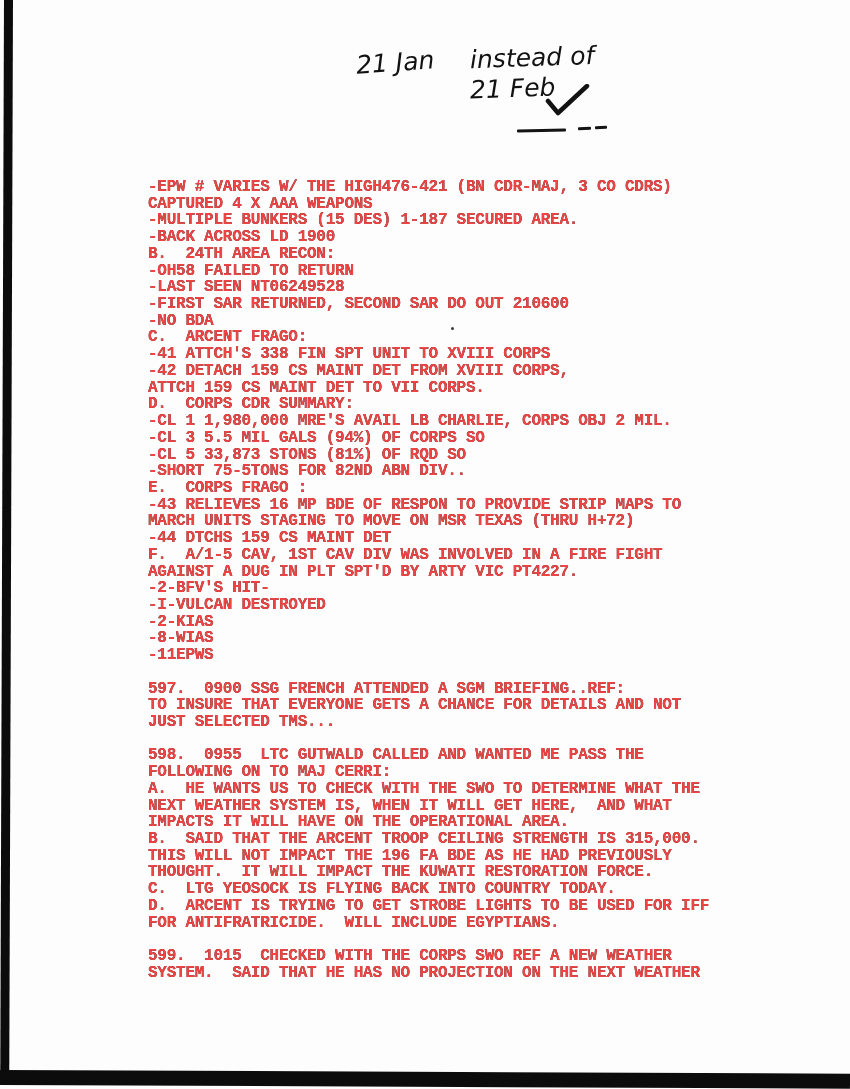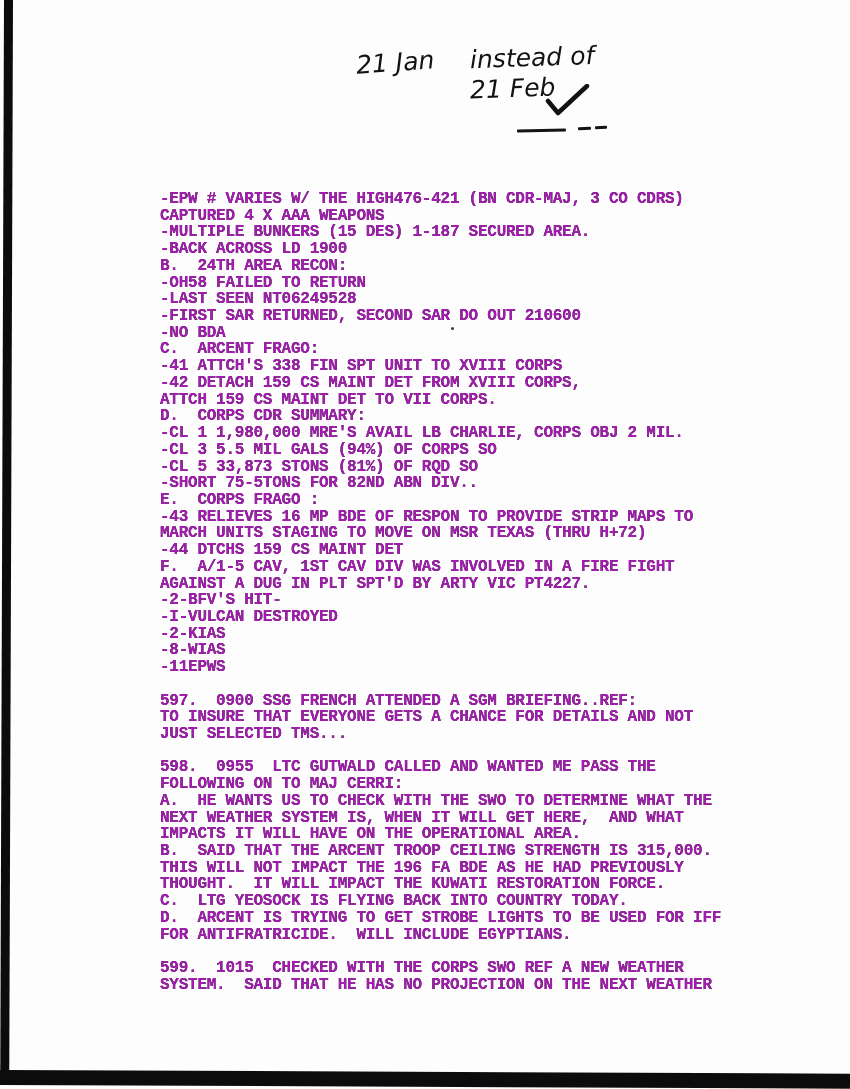--- a/index.html
+++ b/index.html
@@ -11,27 +11,27 @@
     height: 1089px;
     background: #fdfdfd;
     overflow: hidden;
   }
 
   
   .doc-body {
     position: absolute;
     left: 144px;
     top: 175px;
-    margin: 16px;
+    margin: 4px;
     font-family: "Liberation Mono", monospace;
     font-weight: bold;
     font-size: 16px;
     line-height: 16.72px;
     letter-spacing: -0.25px;
-    color: #a21caf;
+    color: #ef4444;
     white-space: pre;
     text-shadow: 0 0 0.5px #1b1b1b;
   }
 
   
   .hand {
     position: absolute;
     font-family: "DejaVu Sans", sans-serif;
     font-style: italic;
     font-weight: 500;

